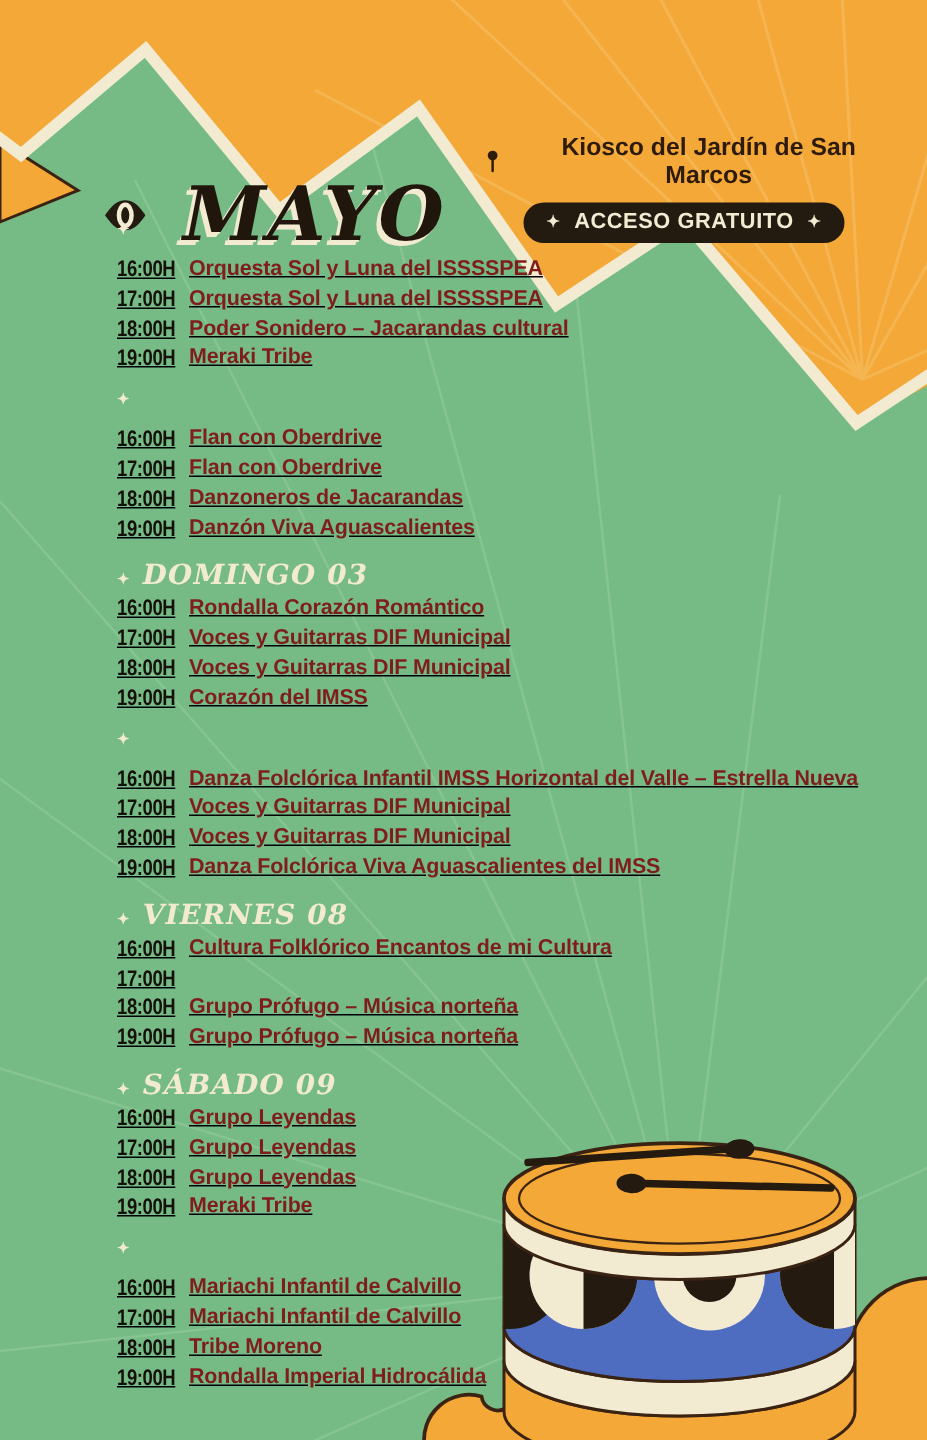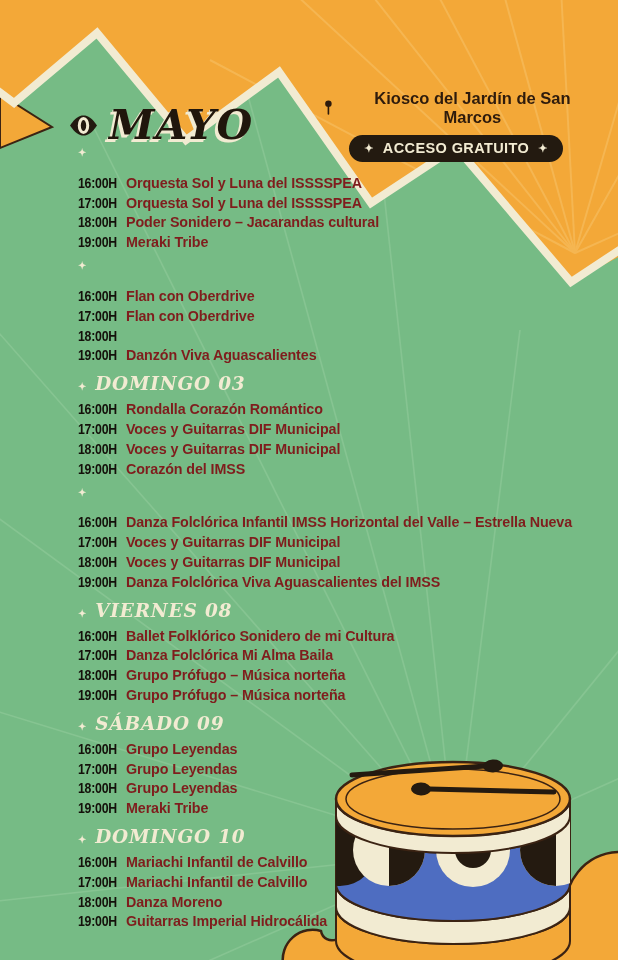--- a/index.html
+++ b/index.html
@@ -6,43 +6,43 @@
   .poster{
     position:relative;width:618px;height:960px;overflow:hidden;
     background:#76BB85;
     font-family:"Liberation Sans",sans-serif;
   }
   .bg{position:absolute;inset:0;display:block;}
   
   .brand{position:absolute;top:101px;left:70px;display:flex;align-items:center;gap:8px;}
   .orn{width:27px;height:27px;flex:0 0 auto;}
   .month{
-    margin:4px;font-family:"DejaVu Serif",serif;font-style:italic;font-weight:bold;
-    font-size:41px;line-height:1;color:#20160C;letter-spacing:1px;
+    margin:17px;font-family:"DejaVu Serif",serif;font-style:italic;font-weight:bold;
+    font-size:50px;line-height:1;color:#20160C;letter-spacing:1px;
     text-shadow:-3px 3px 0 #F2EBD2,-1px 1px 0 #F2EBD2;
   }
   .venue-wrap{position:absolute;top:89px;left:323px;width:266px;text-align:center;}
   .venue{display:flex;justify-content:center;align-items:center;gap:22px;
     font-weight:bold;font-size:16.5px;color:#2E1B0C;}
   .badge{
     display:inline-flex;align-items:center;gap:9px;margin-top:8px;
     background:#231A10;color:#F2EBD2;border-radius:15px;padding:5px 15px 6px;
     font-weight:bold;font-size:14.5px;letter-spacing:.4px;white-space:nowrap;
   }
   .badge .star{font-size:11px;line-height:1;}
   
   .schedule{position:absolute;top:147px;left:78px;width:540px;}
   .section{margin-bottom:10px;}
   .day-header{
     display:flex;align-items:baseline;gap:8px;height:24px;
     font-family:"DejaVu Serif",serif;font-style:italic;font-weight:bold;
     font-size:18.5px;color:#F2EBD2;letter-spacing:.8px;
   }
   .day-header .bullet{font-size:10px;font-family:"Liberation Sans",sans-serif;font-style:normal;}
-  .row{display:flex;align-items:flex-end;height:19.8px;white-space:nowrap;}
+  .row{display:flex;align-items:flex-start;height:19.8px;white-space:nowrap;text-decoration:underline;}
   .time{
     display:inline-block;width:48px;flex:0 0 48px;
     font-weight:bold;font-size:15px;color:#14100A;letter-spacing:-.3px;
     transform:scaleX(.82);transform-origin:left center;
   }
   .title{font-weight:bold;font-size:14.3px;color:#7f1d1d;letter-spacing:-.1px;}
   
   .drum{position:absolute;left:270px;top:735px;width:348px;height:225px;display:block;}
 </style>
 </head>
@@ -142,20 +142,21 @@
         <div class="row">
           <span class="time">16:00H</span>
           <span class="title">Flan con Oberdrive</span>
         </div>
         <div class="row">
           <span class="time">17:00H</span>
           <span class="title">Flan con Oberdrive</span>
         </div>
         <div class="row">
           <span class="time">18:00H</span>
+          <span class="title">Danzoneros de Jacarandas</span>
         </div>
         <div class="row">
           <span class="time">19:00H</span>
           <span class="title">Danzón Viva Aguascalientes</span>
         </div>
       </div>
       <div class="section">
         <div class="day-header">
           <span class="bullet">✦</span>
           <span>DOMINGO 03</span>
@@ -198,25 +199,24 @@
           <span class="title">Danza Folclórica Viva Aguascalientes del IMSS</span>
         </div>
       </div>
       <div class="section">
         <div class="day-header">
           <span class="bullet">✦</span>
           <span>VIERNES 08</span>
         </div>
         <div class="row">
           <span class="time">16:00H</span>
-          <span class="title">Ballet Folklórico Sonidero de mi Cultura</span>
-        </div>
-        <div class="row">
-          <span class="time">17:00H</span>
-          <span class="title">Danza Folclórica Mi Alma Baila</span>
+          <span class="title">Cultura Folklórico Encantos de mi Cultura</span>
+        </div>
+        <div class="row">
+          <span class="time">17:00H</span>
         </div>
         <div class="row">
           <span class="time">18:00H</span>
           <span class="title">Grupo Prófugo – Música norteña</span>
         </div>
         <div class="row">
           <span class="time">19:00H</span>
           <span class="title">Grupo Prófugo – Música norteña</span>
         </div>
       </div>
@@ -238,37 +238,36 @@
           <span class="title">Grupo Leyendas</span>
         </div>
         <div class="row">
           <span class="time">19:00H</span>
           <span class="title">Meraki Tribe</span>
         </div>
       </div>
       <div class="section">
         <div class="day-header">
           <span class="bullet">✦</span>
-          <span>DOMINGO 10</span>
         </div>
         <div class="row">
           <span class="time">16:00H</span>
           <span class="title">Mariachi Infantil de Calvillo</span>
         </div>
         <div class="row">
           <span class="time">17:00H</span>
           <span class="title">Mariachi Infantil de Calvillo</span>
         </div>
         <div class="row">
           <span class="time">18:00H</span>
-          <span class="title">Danza Moreno</span>
-        </div>
-        <div class="row">
-          <span class="time">19:00H</span>
-          <span class="title">Guitarras Imperial Hidrocálida</span>
+          <span class="title">Tribe Moreno</span>
+        </div>
+        <div class="row">
+          <span class="time">19:00H</span>
+          <span class="title">Rondalla Imperial Hidrocálida</span>
         </div>
       </div>
     </div>
 
   <svg class="drum" viewBox="270 735 348 225" aria-hidden="true">
     <defs>
       <clipPath id="blueclip">
         <path d="M336,816 A117,37 0 0 0 570,816 L570,884 A117,37 0 0 1 336,884 Z"></path>
       </clipPath>
     </defs>

